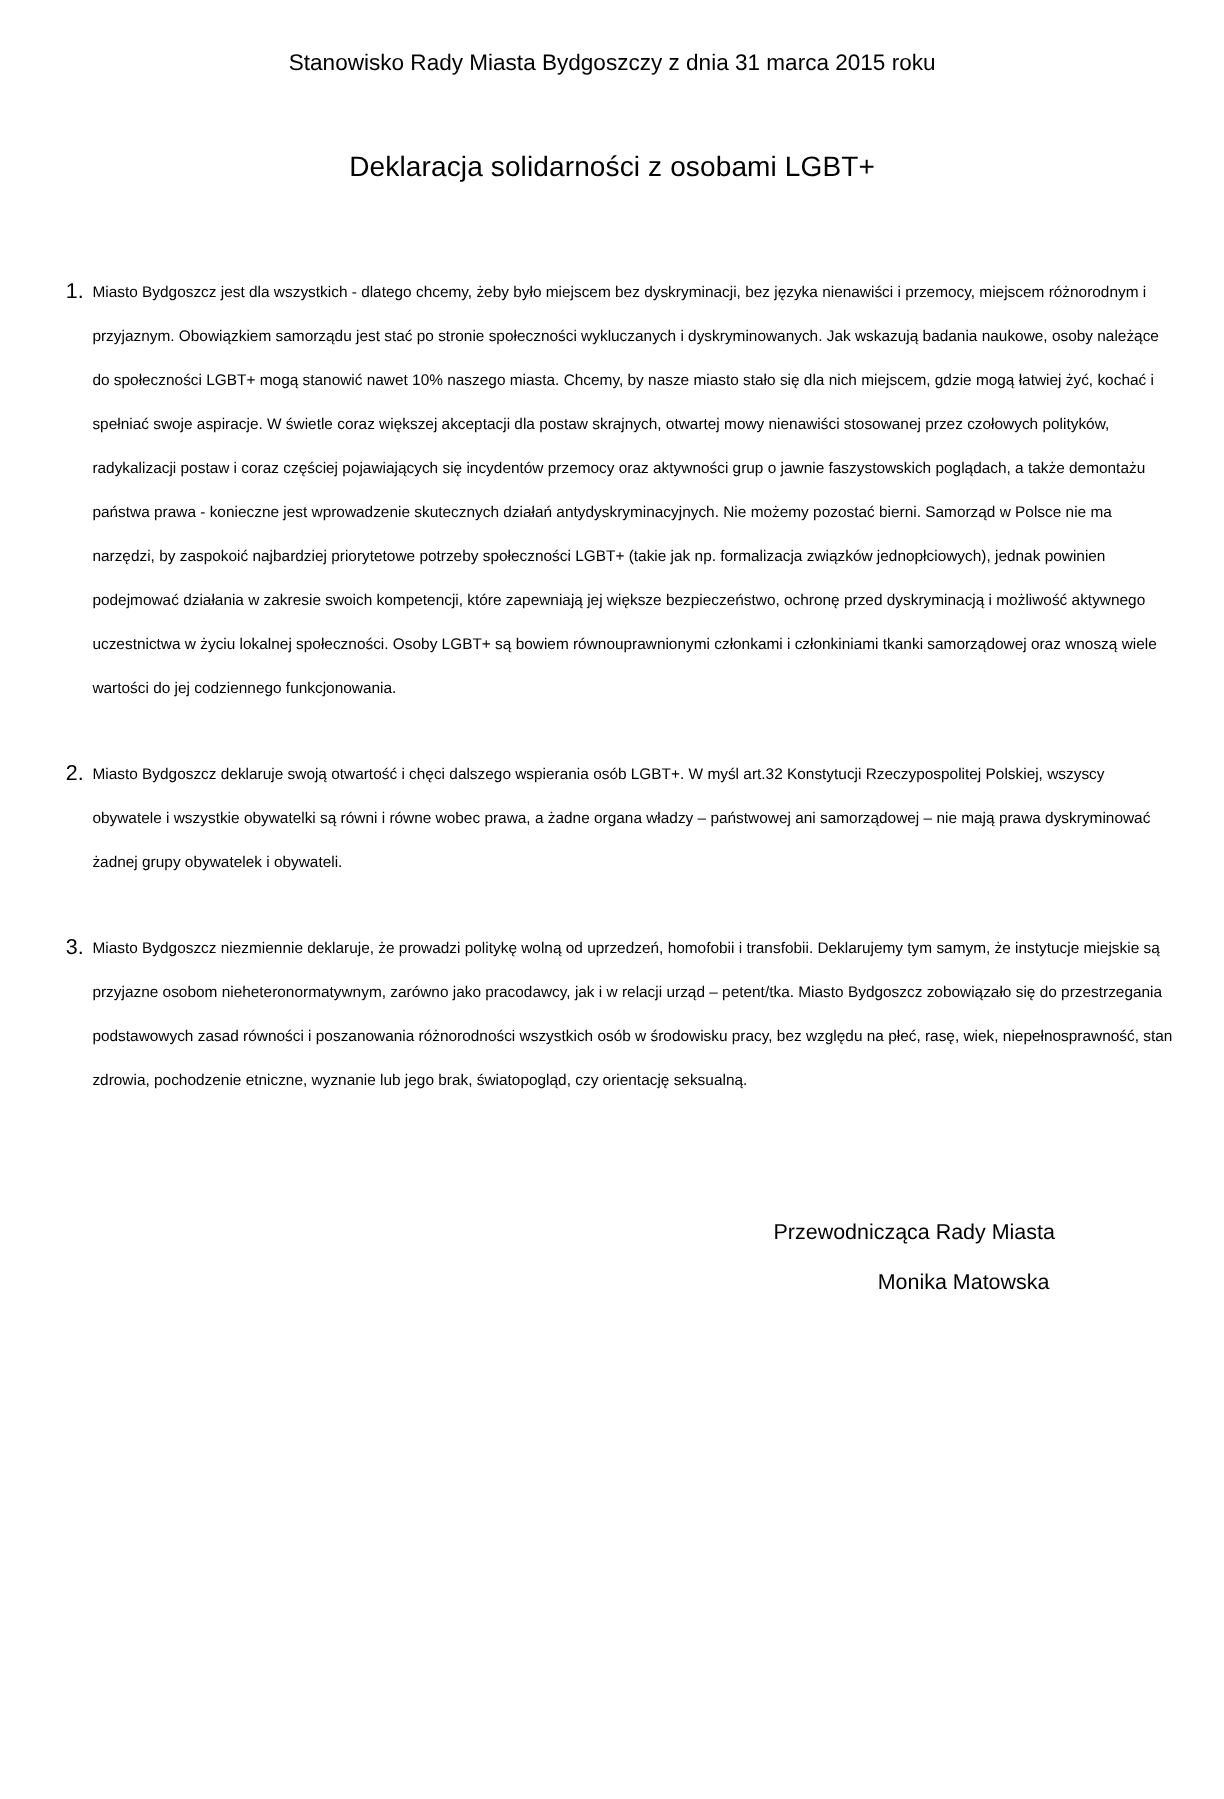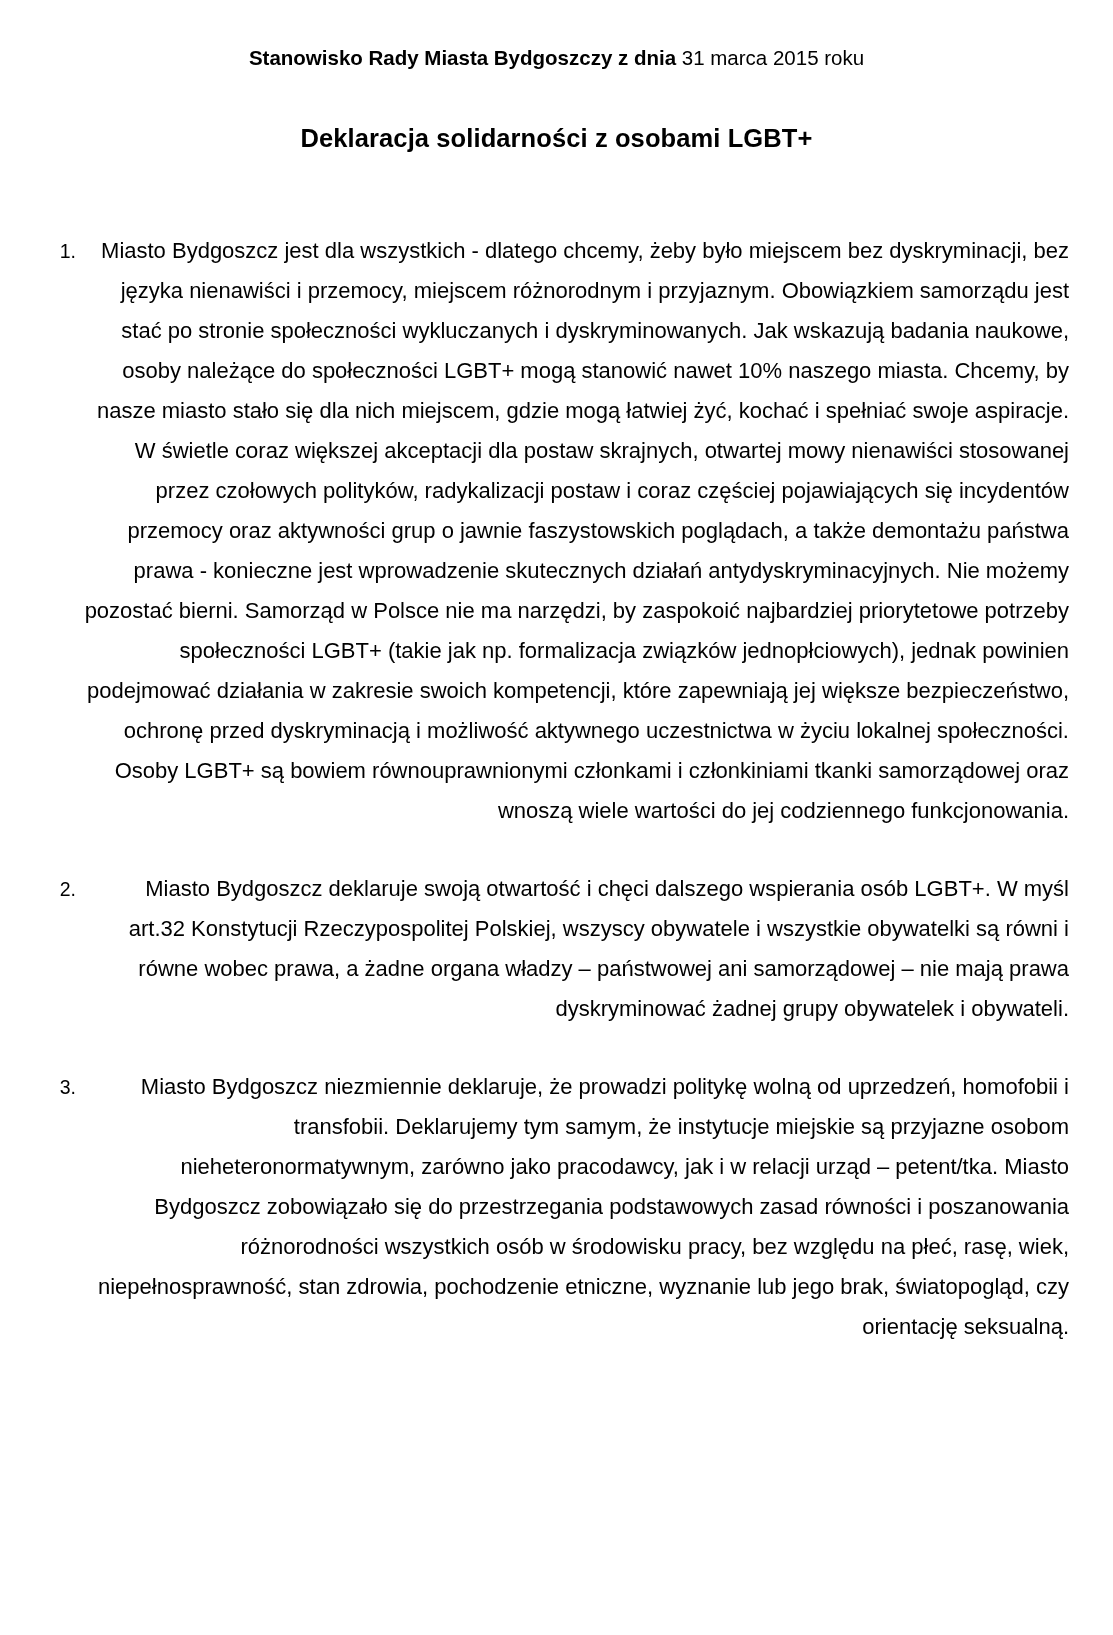--- a/index.html
+++ b/index.html
@@ -21,27 +21,27 @@
     padding: 36px 44px 24px 44px;
     position: relative;
   }
   .header-line {
     text-align: center;
     font-size: 20.5px;
     line-height: 1.35;
     margin-top: 8px;
   }
   .header-line .bold {
-    font-weight: bold;
+    font-weight: normal;
   }
   .doc-title {
     text-align: center;
-    font-weight: bold;
+    font-weight: normal;
     font-size: 25.5px;
-    margin-top: 52px;
+    margin-top: 66px;
     letter-spacing: 0.1px;
   }
   .body-list {
     margin: 0;
     padding: 0;
     list-style: none;
     margin-top: 78px;
   }
   .item {
     display: flex;
@@ -52,23 +52,23 @@
     width: 40px;
     flex: 0 0 40px;
     text-align: right;
     font-size: 19.5px;
     line-height: 40px;
     padding-right: 8px;
     box-sizing: border-box;
   }
   .item-body {
     flex: 1 1 auto;
-    font-size: 22px;
+    font-size: 14px;
     line-height: 40px;
-    text-align: right;
+    text-align: left;
   }
   .signature {
     margin-top: 96px;
     text-align: right;
     padding-right: 110px;
     font-size: 19.5px;
     line-height: 46px;
   }
   .sig-line {
     display: block;
@@ -101,14 +101,18 @@
       <div class="item-body">Miasto Bydgoszcz deklaruje swoją otwartość i chęci dalszego wspierania osób LGBT+. W myśl art.32 Konstytucji Rzeczypospolitej Polskiej, wszyscy obywatele i wszystkie obywatelki są równi i równe wobec prawa, a żadne organa władzy – państwowej ani samorządowej – nie mają prawa dyskryminować żadnej grupy obywatelek i obywateli.</div>
     </li>
 
     <li class="item">
       <div class="item-num">3.</div>
       <div class="item-body">Miasto Bydgoszcz niezmiennie deklaruje, że prowadzi politykę wolną od uprzedzeń, homofobii i transfobii. Deklarujemy tym samym, że instytucje miejskie są przyjazne osobom nieheteronormatywnym, zarówno jako pracodawcy, jak i w relacji urząd – petent/tka. Miasto Bydgoszcz zobowiązało się do przestrzegania podstawowych zasad równości i poszanowania różnorodności wszystkich osób w środowisku pracy, bez względu na płeć, rasę, wiek, niepełnosprawność, stan zdrowia, pochodzenie etniczne, wyznanie lub jego brak, światopogląd,  czy orientację seksualną.</div>
     </li>
 
   </ol>
 
+  <div class="signature">
+    <span class="sig-line">Przewodnicząca Rady Miasta</span>
+    <span class="sig-name">Monika Matowska</span>
+  </div>
 
 </div>
 
 </body></html>

